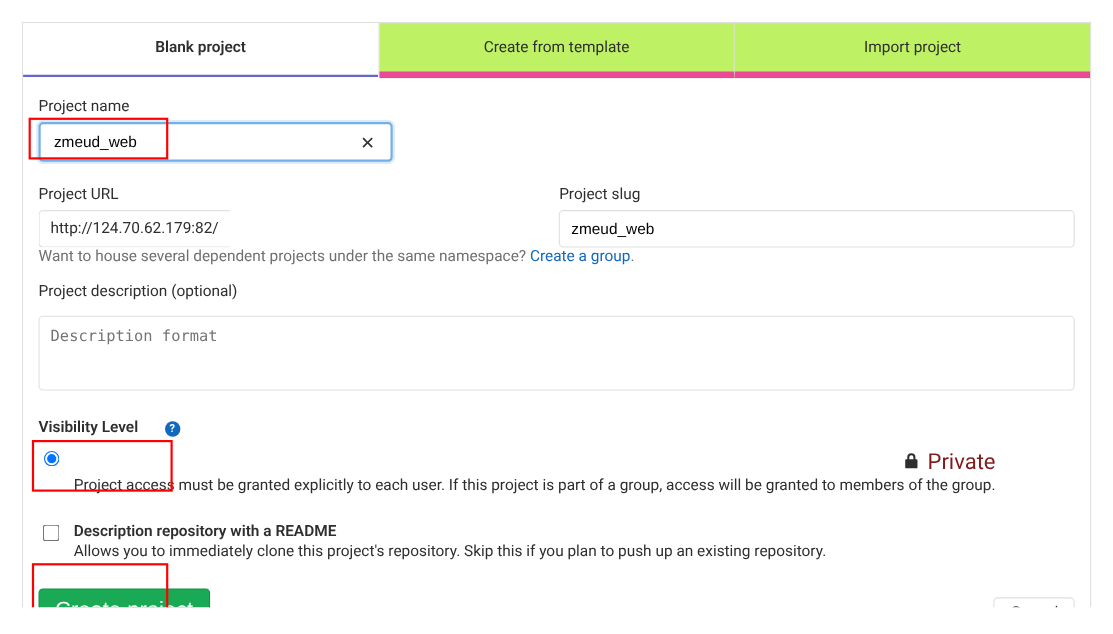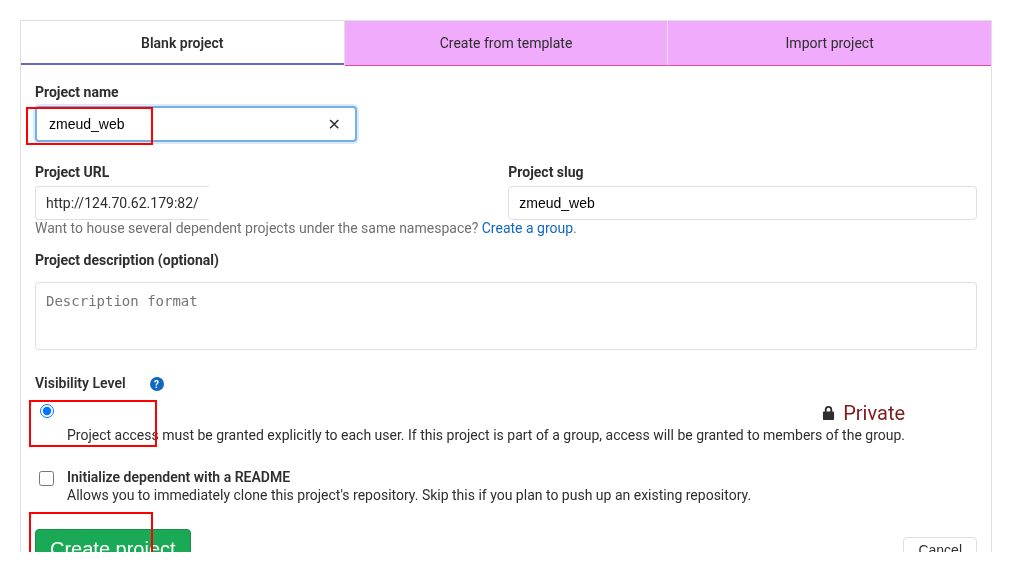--- a/index.html
+++ b/index.html
@@ -19,40 +19,40 @@
   .tabs {
     display: flex;
     border: 1px solid #dfdfdf;
     border-bottom: none;
   }
   .tab {
     flex: 1;
     text-align: center;
     padding: 14px 0;
     border-right: 1px solid #dfdfdf;
-    border-bottom: 1px solid #ec4899;
+    border-bottom: 6px solid #ec4899;
     cursor: pointer;
     color: #2e2e2e;
-    background: #f0abfc;
+    background: #bef264;
     font-size: 14px;
   }
   .tab:last-child { border-right: none; }
   .tab.active {
     font-weight: 600;
     background: #fff;
     border-bottom: 1px solid #fff;
     box-shadow: inset 0 -2px 0 #6666c4;
   }
   .panel {
     border: 1px solid #dfdfdf;
     border-top: none;
     padding: 18px 14px 18px 14px;
   }
   .label {
-    font-weight: 700;
+    font-weight: 400;
     color: #2e2e2e;
     margin-bottom: 6px;
     font-size: 14px;
   }
   .row { display: flex; gap: 40px; }
   .col { flex: 1; }
   .name-input-wrap {
     position: relative;
     width: 322px;
     border: 2px solid #73afea;
@@ -228,21 +228,21 @@
           </span>
           <span>Private</span>
         </div>
         <div class="t2">Project access must be granted explicitly to each user. If this project is part of a group, access will be granted to members of the group.</div>
       </div>
     </div>
 
     <div class="init-row">
       <input type="checkbox" class="checkbox" style="">
       <div class="init-text">
-        <div class="t1">Initialize dependent with a README</div>
+        <div class="t1">Description repository with a README</div>
         <div class="t2">Allows you to immediately clone this project's repository. Skip this if you plan to push up an existing repository.</div>
       </div>
     </div>
 
     <div class="actions">
       <button class="btn-create">Create project</button>
       <button class="btn-cancel">Cancel</button>
     </div>
 
   </div>

